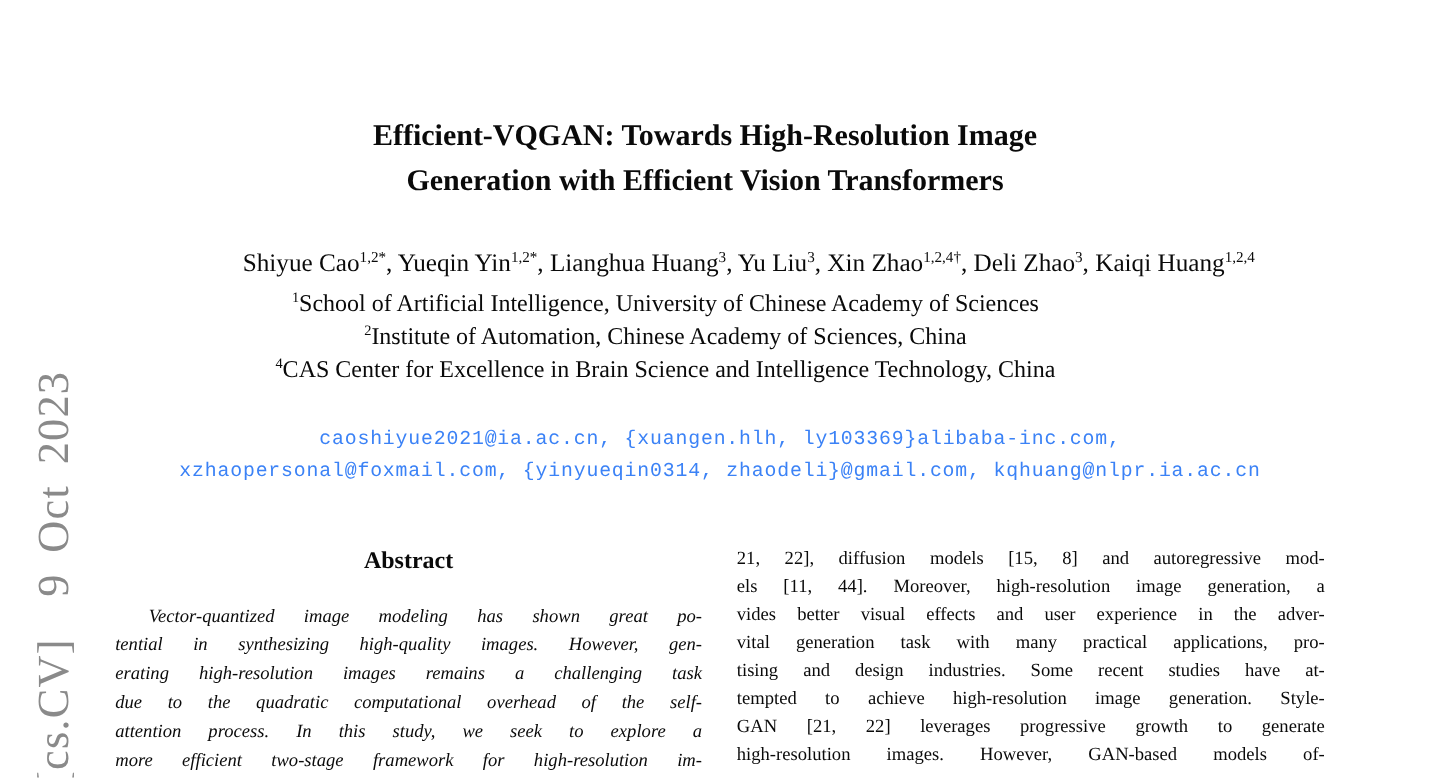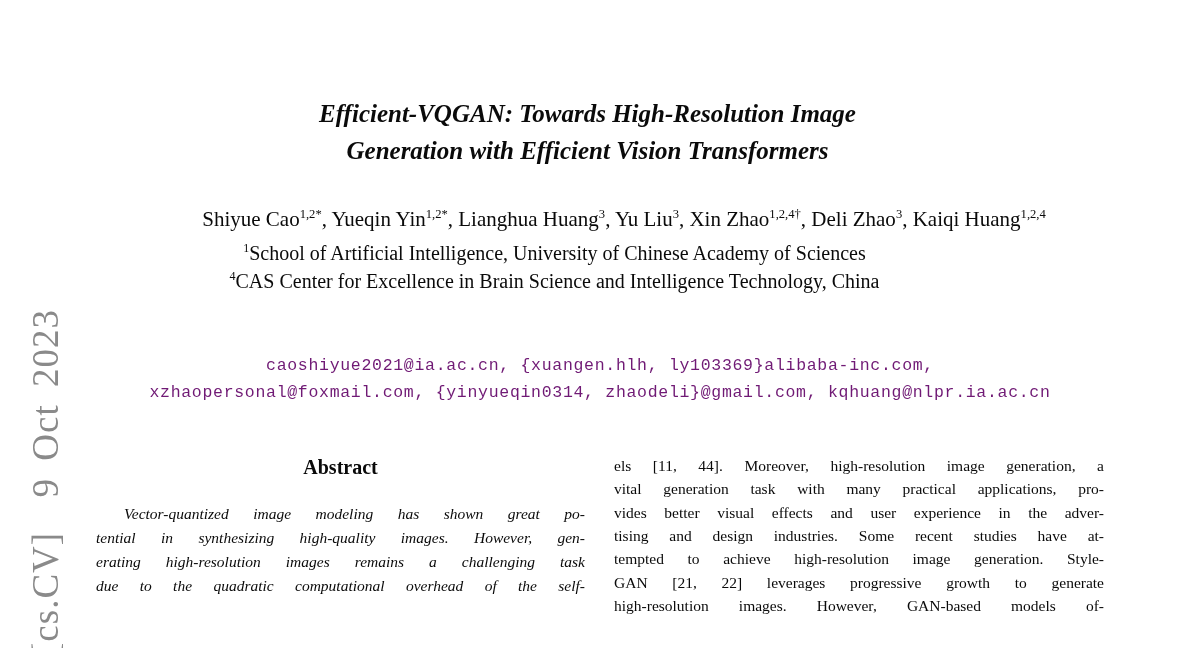--- a/index.html
+++ b/index.html
@@ -32,21 +32,20 @@
   
   .title-block {
     position: absolute;
     top: 95px;
     left: 0;
     width: 1175px;
     text-align: center;
     font-weight: bold;
     font-size: 25px;
     line-height: 37px;
-    font-style: italic;
   }
   .title-line { white-space: nowrap; }
   
   .authors-line {
     position: absolute;
     top: 204px;
     left: 0;
     width: 1200px;
     text-align: center;
     font-size: 21px;
@@ -73,21 +72,21 @@
   .emails {
     position: absolute;
     top: 352px;
     left: 0;
     width: 1200px;
     text-align: center;
     font-family: "Liberation Mono", monospace;
     font-size: 16.5px;
     letter-spacing: 0.7px;
     line-height: 27px;
-    color: #701a75;
+    color: #3b82f6;
     white-space: nowrap;
   }
   
   .col-left {
     position: absolute;
     left: 96px;
     top: 455px;
     width: 489px;
   }
   .abstract-heading {
@@ -124,39 +123,43 @@
 
 <div class="title-block">
   <div class="title-line">Efficient-VQGAN: Towards High-Resolution Image</div>
   <div class="title-line">Generation with Efficient Vision Transformers</div>
 </div>
 
 <div class="authors-line"><span><span>Shiyue Cao</span><sup>1,2*</sup><span>, </span></span><span><span>Yueqin Yin</span><sup>1,2*</sup><span>, </span></span><span><span>Lianghua Huang</span><sup>3</sup><span>, </span></span><span><span>Yu Liu</span><sup>3</sup><span>, </span></span><span><span>Xin Zhao</span><sup>1,2,4†</sup><span>, </span></span><span><span>Deli Zhao</span><sup>3</sup><span>, </span></span><span><span>Kaiqi Huang</span><sup>1,2,4</sup><span></span></span></div>
 
 <div class="affiliations">
   <div><sup>1</sup><span>School of Artificial Intelligence, University of Chinese Academy of Sciences</span></div>
+  <div><sup>2</sup><span>Institute of Automation, Chinese Academy of Sciences, China</span></div>
   <div><sup>4</sup><span>CAS Center for Excellence in Brain Science and Intelligence Technology, China</span></div>
 </div>
 
 <div class="emails">
   <div>caoshiyue2021@ia.ac.cn, {xuangen.hlh, ly103369}alibaba-inc.com,</div>
   <div>xzhaopersonal@foxmail.com, {yinyueqin0314, zhaodeli}@gmail.com, kqhuang@nlpr.ia.ac.cn</div>
 </div>
 
 <div class="col-left">
   <h2 class="abstract-heading">Abstract</h2>
   <div class="abstract-body">
     <div class="jline indent">Vector-quantized image modeling has shown great po-</div>
     <div class="jline">tential in synthesizing high-quality images. However, gen-</div>
     <div class="jline">erating high-resolution images remains a challenging task</div>
     <div class="jline">due to the quadratic computational overhead of the self-</div>
+    <div class="jline">attention process. In this study, we seek to explore a</div>
+    <div class="jline">more efficient two-stage framework for high-resolution im-</div>
   </div>
 </div>
 
 <div class="col-right">
+  <div class="jline">21, 22], diffusion models [15, 8] and autoregressive mod-</div>
   <div class="jline">els [11, 44]. Moreover, high-resolution image generation, a</div>
+  <div class="jline">vides better visual effects and user experience in the adver-</div>
   <div class="jline">vital generation task with many practical applications, pro-</div>
-  <div class="jline">vides better visual effects and user experience in the adver-</div>
   <div class="jline">tising and design industries. Some recent studies have at-</div>
   <div class="jline">tempted to achieve high-resolution image generation. Style-</div>
   <div class="jline">GAN [21, 22] leverages progressive growth to generate</div>
   <div class="jline">high-resolution images. However, GAN-based models of-</div>
 </div>
 
 </body></html>

